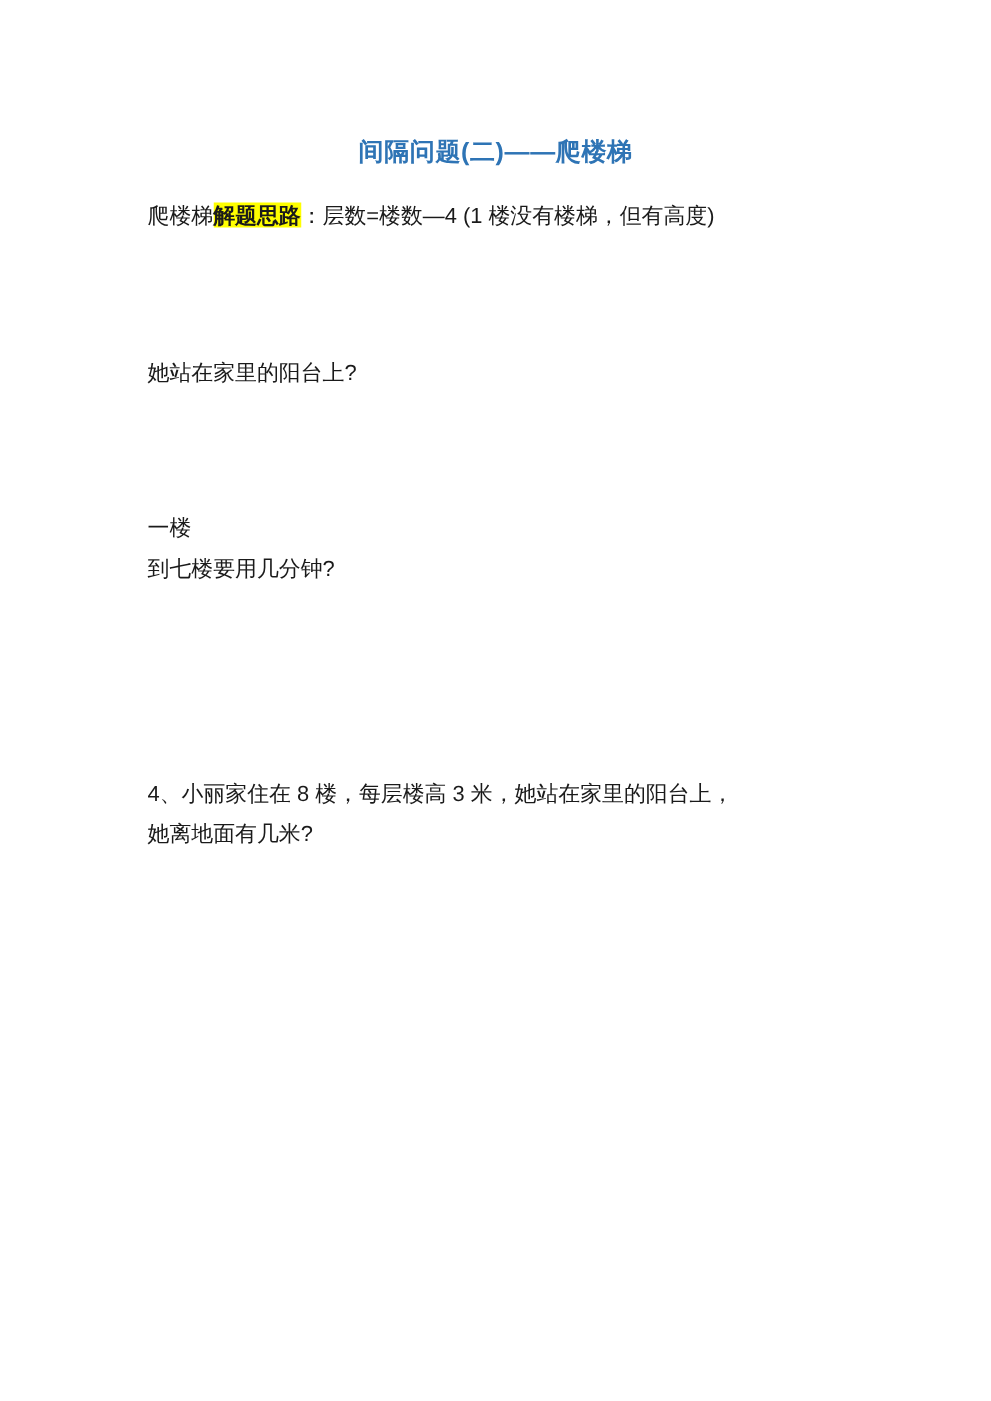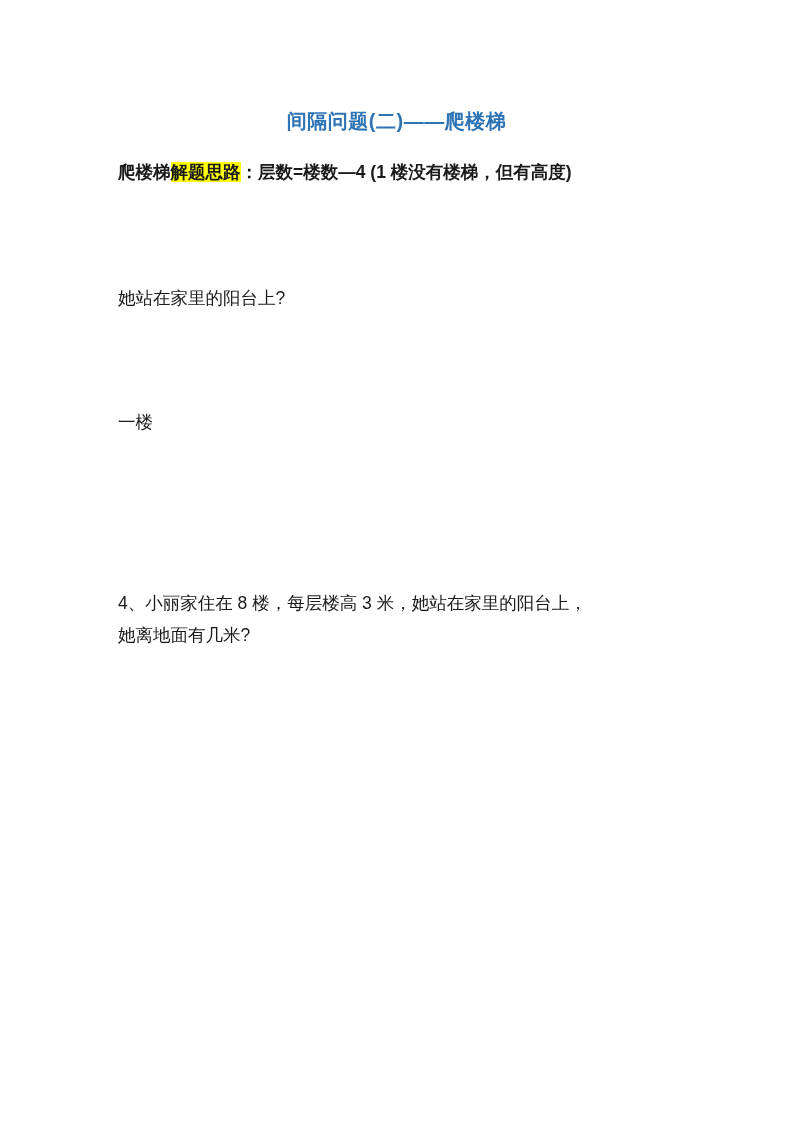--- a/index.html
+++ b/index.html
@@ -41,21 +41,21 @@
     line-height: 1.7;
     margin: 0 0 6px 0;
     font-weight: bold;
     white-space: nowrap;
   }
   .lead .hl {
     background: #ffff00;
     margin-top: 38px;
   }
   .lead .normal {
-    font-weight: bold;
+    font-weight: normal;
   }
   .q {
     font-size: 17.5px;
     color: #1a1a1a;
     line-height: 1.85;
     margin: 0;
     font-weight: normal;
   }
   .q-block {
     margin-top: 36px;
@@ -84,20 +84,21 @@
       <p class="q">
         <span class="q-line">她站在家里的阳台上?</span>
       </p>
     </div>
 
     <div class="spacer-2"></div>
 
     <div class="q-block">
       <p class="q">
         <span class="q-line">一楼</span>
+        <span class="q-line">到七楼要用几分钟?</span>
       </p>
     </div>
 
     <div class="spacer-3"></div>
 
 
     <div class="spacer-3"></div>
 
     <div class="q-block">
       <p class="q">

